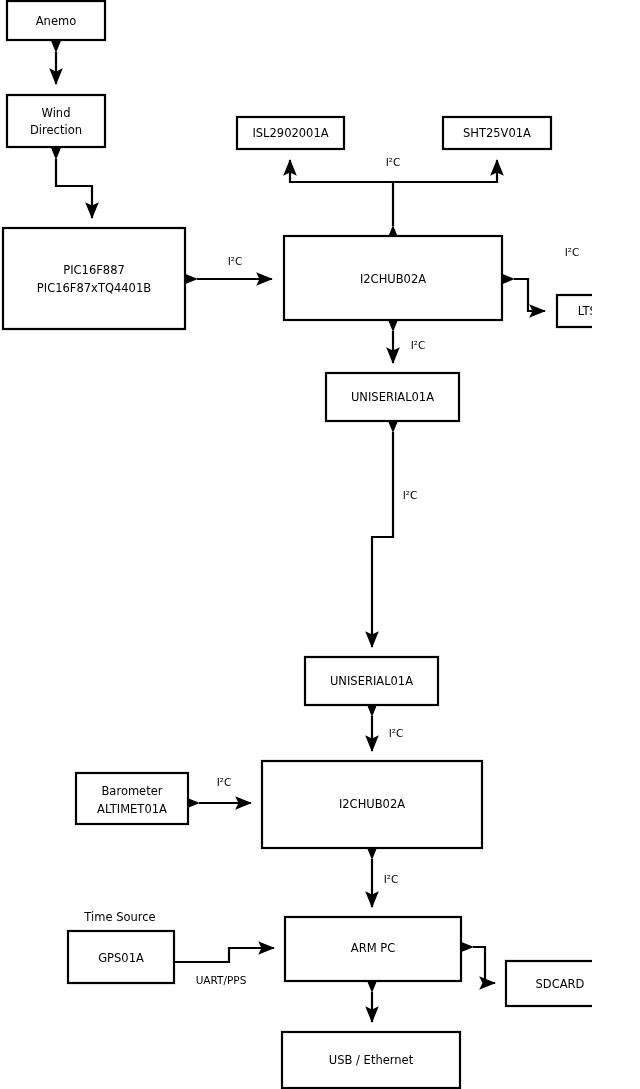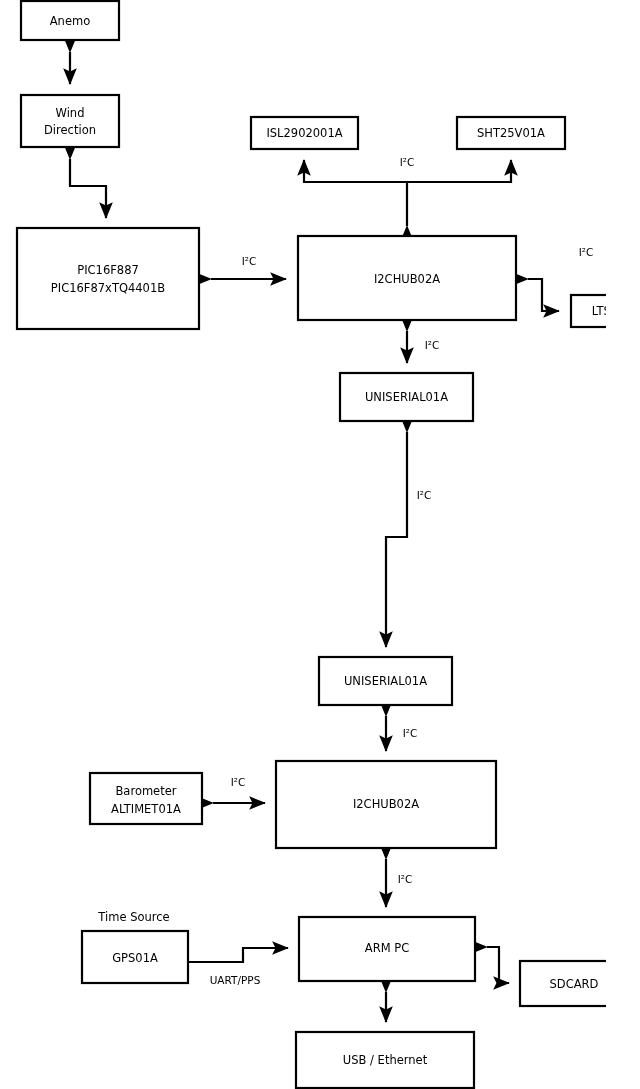--- a/index.html
+++ b/index.html
@@ -9,21 +9,20 @@
   }
   body {
     font-family: "DejaVu Sans", sans-serif;
   }
   #diagram-root {
     position: relative;
     width: 592px;
     height: 1089px;
     background: #ffffff;
     overflow: hidden;
-    margin-left: 14px;
   }
   svg.diagram-svg {
     position: absolute;
     top: 0;
     left: 0;
     width: 640px;
     height: 1089px;
     display: block;
   }
   .node-rect {

